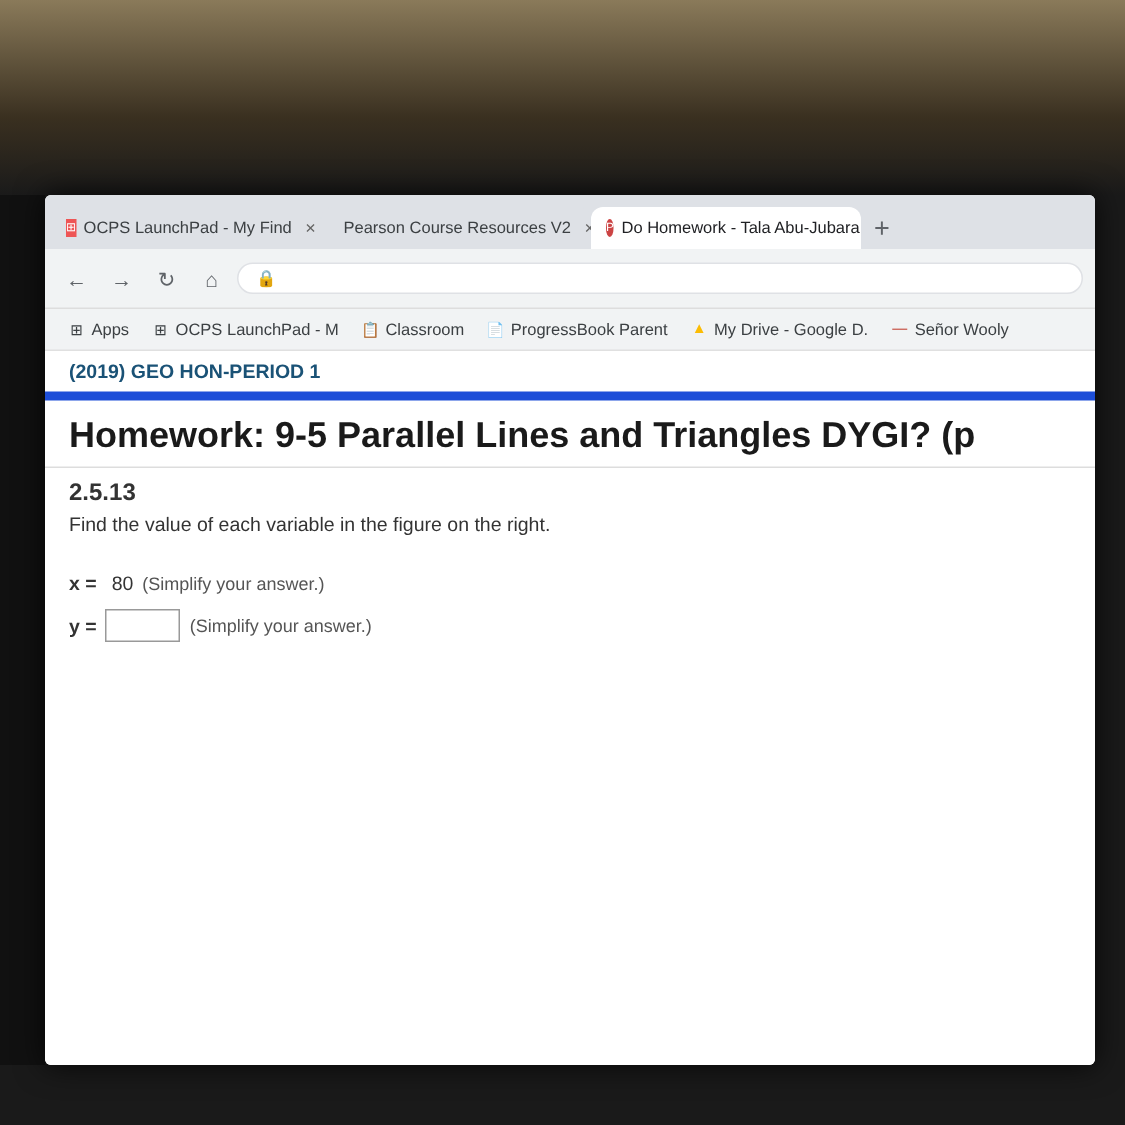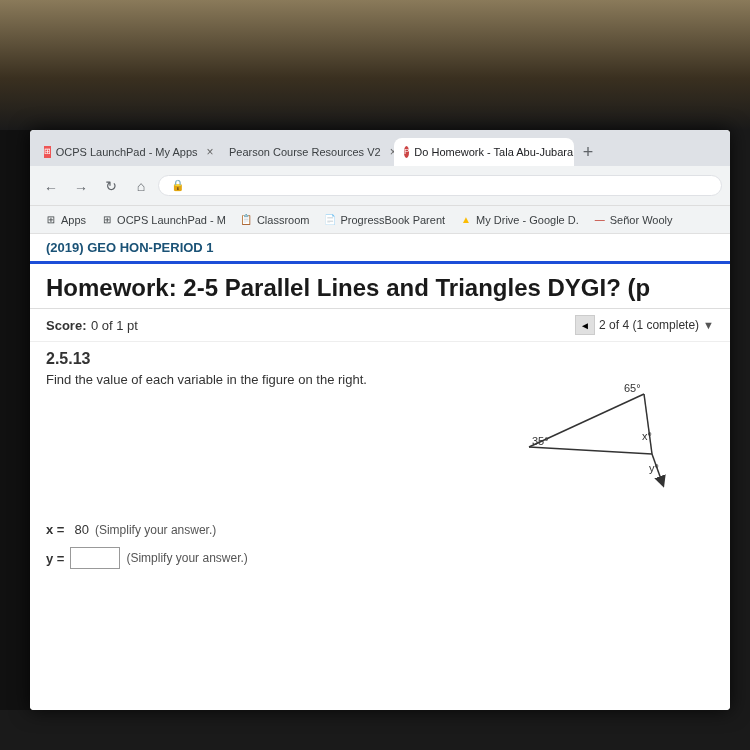--- a/index.html
+++ b/index.html
@@ -176,21 +176,21 @@
       padding: 0;
       height: calc(580px - 104px);
       overflow-y: auto;
     }
 
     .period-header {
       padding: 6px 16px;
       font-size: 13px;
       font-weight: bold;
       color: #1a5276;
-      border-bottom: 3px solid #1d4ed8;
+      border-bottom: 6px solid #1d4ed8;
       background: #fff;
     }
 
     .homework-title {
       padding: 10px 16px 6px;
       font-size: 24px;
       font-weight: bold;
       color: #1a1a1a;
       border-bottom: 1px solid #ddd;
     }
@@ -320,21 +320,21 @@
 <body>
 
 <div class="bg-top"></div>
 <div class="bg-left"></div>
 
 <div class="screen-wrapper">
 
   <div class="browser-tabs">
     <div class="tab">
       <span class="favicon-ocps bm-icon">⊞</span>
-      <span>OCPS LaunchPad - My Apps</span>
+      <span>OCPS LaunchPad - My Find</span>
       <span class="tab-close">×</span>
     </div>
     <div class="tab">
       <span class="favicon-pearson bm-icon"></span>
       <span>Pearson Course Resources V2</span>
       <span class="tab-close">×</span>
     </div>
     <div class="tab active">
       <span class="favicon-mathxl bm-icon">P</span>
       <span>Do Homework - Tala Abu-Jubara</span>
@@ -380,72 +380,35 @@
     </div>
   </div>
 
   <div class="page-content">
 
     <div class="period-header">
       <span>(2019) GEO HON-PERIOD 1</span>
     </div>
 
     <div class="homework-title">
-      <span>Homework: 2-5 Parallel Lines and Triangles DYGI? (p</span>
-    </div>
-
-    <div class="score-row">
-      <div>
-        <span class="score-label bold">Score:</span>
-        <span style="font-size:13px; color:#333;">0 of 1 pt</span>
-      </div>
-      <div class="nav-arrows">
-        <div class="arrow-btn">◄</div>
-        <span class="progress-text">2 of 4 (1 complete)</span>
-        <span class="progress-dropdown">▼</span>
-      </div>
-    </div>
+      <span>Homework: 9-5 Parallel Lines and Triangles DYGI? (p</span>
+    </div>
+
 
     <div class="problem-number">
       <span>2.5.13</span>
     </div>
 
     <div style="display:flex; align-items:flex-start; padding: 0 16px 8px; justify-content: flex-end;">
       <div style="flex:1;">
         <p class="problem-instruction" style="padding:0; margin-bottom:8px;">
           <span>Find the value of each variable in the figure on the right.</span>
         </p>
       </div>
 
-      <div class="figure-area">
-        <svg width="200" height="130" viewBox="0 0 200 130">
-
-          <line x1="35" y1="75" x2="150" y2="22" stroke="#333" stroke-width="1.5"></line>
-
-          <line x1="150" y1="22" x2="158" y2="82" stroke="#333" stroke-width="1.5"></line>
-
-          <line x1="35" y1="75" x2="158" y2="82" stroke="#333" stroke-width="1.5"></line>
-
-          <line x1="158" y1="82" x2="168" y2="110" stroke="#333" stroke-width="1.5" marker-end="url(#arrowhead)"></line>
-
-          <defs>
-            <marker id="arrowhead" markerWidth="8" markerHeight="8" refX="4" refY="4" orient="auto">
-              <path d="M0,0 L8,4 L0,8 Z" fill="#333"></path>
-            </marker>
-          </defs>
-
-          <text x="130" y="20" font-size="11" fill="#333">65°</text>
-
-          <text x="38" y="73" font-size="11" fill="#333">35°</text>
-
-          <text x="148" y="68" font-size="11" fill="#333">x°</text>
-
-          <text x="155" y="100" font-size="11" fill="#333">y°</text>
-        </svg>
-      </div>
     </div>
 
     <div class="answer-area">
       <div class="answer-row">
         <span class="bold">x =</span>
         <span style="font-size:13px; color:#333; margin-left:4px;">80</span>
         <span class="answer-note">(Simplify your answer.)</span>
       </div>
       <div class="answer-row">
         <span class="bold">y =</span>

